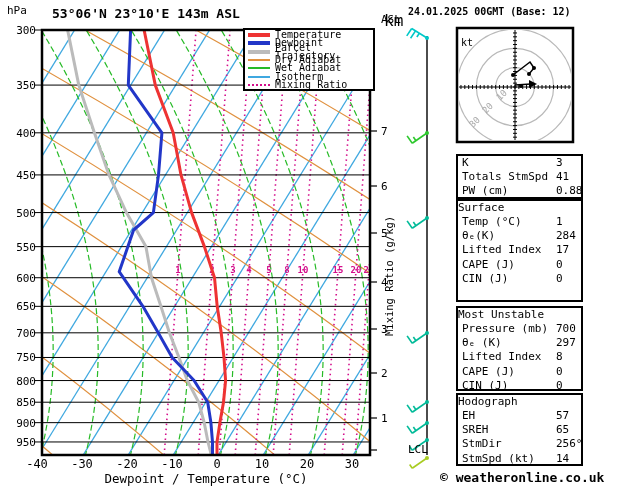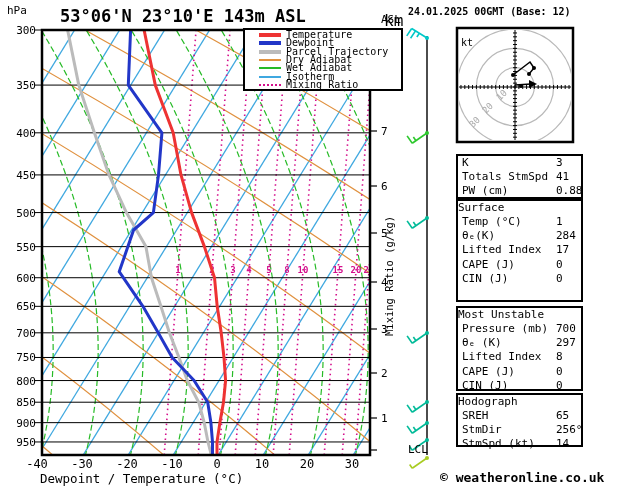--- a/index.html
+++ b/index.html
@@ -1,21 +1,21 @@
 <!DOCTYPE html>
 <html><head>
 <meta charset="utf-8">
 <style>
   html,body{margin:0;padding:0;background:#fff;}
   #page{position:relative;width:629px;height:486px;background:#fff;overflow:hidden;
         font-family:"DejaVu Sans Mono",monospace;color:#000;}
   .abs{position:absolute;white-space:nowrap;}
   .bold{font-weight:bold;}
-  #legend-box{position:absolute;left:243px;top:28px;width:160px;height:63px;
-      background:#fff;border:2px solid #000;box-sizing:border-box;padding:1px 0 0 14px;}
+  #legend-box{position:absolute;left:243px;top:28px;width:132px;height:63px;
+      background:#fff;border:2px solid #000;box-sizing:border-box;padding:1px 0 0 3px;}
   .legend-row{display:flex;align-items:center;height:8.3px;}
   .legend-swatch{width:22px;margin-right:5px;flex:0 0 22px;}
   .legend-label{font-size:10px;line-height:8px;}
   #stats-col .statbox{position:absolute;left:456px;width:127px;background:#fff;
       border:2px solid #000;box-sizing:border-box;font-size:11px;}
   .stat-title{line-height:14px;}
   .stat-row{position:relative;padding-left:4px;line-height:14.2px;}
   .stat-val{position:absolute;left:98px;top:0;}
   svg{position:absolute;left:0;top:0;}
   svg text{font-family:"DejaVu Sans Mono",monospace;}
@@ -303,21 +303,21 @@
         <line x1="515" y1="85" x2="531" y2="84" stroke="#000" stroke-width="1.5"></line>
         <path d="M 537 84 L 529 80 L 529 88 Z" fill="#000"></path>
         <circle cx="513" cy="75" r="2" fill="#000"></circle>
         <circle cx="534" cy="68" r="2" fill="#000"></circle>
         <circle cx="529" cy="74" r="2" fill="#000"></circle>
         <circle cx="521" cy="86" r="2" fill="#000"></circle>
       </g>
     </svg>
 
   <div class="abs" style="left:7px;top:4px;font-size:11px;">hPa</div>
-  <div class="abs bold" style="left:60px;top:6px;font-size:17px;">53°06'N 23°10'E 143m ASL</div>
+  <div class="abs bold" style="left:52px;top:6px;font-size:13px;">53°06'N 23°10'E 143m ASL</div>
   <div class="abs" style="left:384px;top:11px;font-size:16px;">km</div>
   <div class="abs" style="left:381px;top:13px;font-size:11px;">ASL</div>
   <div class="abs bold" style="left:408px;top:6px;font-size:10px;">24.01.2025 00GMT (Base: 12)</div>
 
   <div id="legend-box">
       <div id="legend-rows">
         <div class="legend-row">
           <div class="legend-swatch" style="height: 4px; background: rgb(238, 51, 51);"></div>
           <div class="legend-label">Temperature</div>
         </div>
@@ -343,21 +343,21 @@
         </div>
         <div class="legend-row">
           <div class="legend-swatch" style="border-top: 2px dotted rgb(212, 15, 140);"></div>
           <div class="legend-label">Mixing Ratio</div>
         </div>
       </div>
     </div>
 
   <div class="abs" style="left:380px;top:443px;font-size:11px;margin-left:28px;">LCL</div>
   <div class="abs" style="left:383px;top:336px;font-size:10.5px;transform:rotate(-90deg);transform-origin:0 0;">Mixing Ratio (g/kg)</div>
-  <div class="abs" style="left:40px;top:471px;width:332px;text-align:left;font-size:12.5px;">Dewpoint / Temperature (°C)</div>
+  <div class="abs" style="left:40px;top:471px;width:332px;text-align:center;font-size:12.5px;">Dewpoint / Temperature (°C)</div>
 
   <div class="abs" style="left:461px;top:30px;font-size:10px;margin-top:7px;">kt</div>
 
   <div id="stats-col">
       <div class="statbox" style="top: 154px; height: 45px;">
         <div class="stat-row"><span>K</span><span class="stat-val">3</span></div>
         <div class="stat-row"><span>Totals StmSpd</span><span class="stat-val">41</span></div>
         <div class="stat-row"><span>PW (cm)</span><span class="stat-val">0.88</span></div>
       </div>
       <div class="statbox" style="top: 199px; height: 103px;">
@@ -369,22 +369,23 @@
         <div class="stat-row"><span>CIN (J)</span><span class="stat-val">0</span></div>
       </div>
       <div class="statbox" style="top: 306px; height: 85px;">
         <div class="stat-title">Most Unstable</div>
         <div class="stat-row"><span>Pressure (mb)</span><span class="stat-val">700</span></div>
         <div class="stat-row"><span>θₑ (K)</span><span class="stat-val">297</span></div>
         <div class="stat-row"><span>Lifted Index</span><span class="stat-val">8</span></div>
         <div class="stat-row"><span>CAPE (J)</span><span class="stat-val">0</span></div>
         <div class="stat-row"><span>CIN (J)</span><span class="stat-val">0</span></div>
       </div>
-      <div class="statbox" style="top: 393px; height: 54px;">
+      <div class="statbox" style="top: 393px; height: 73px;">
         <div class="stat-title">Hodograph</div>
+        <div class="stat-row"><span>EH</span><span class="stat-val">57</span></div>
         <div class="stat-row"><span>SREH</span><span class="stat-val">65</span></div>
         <div class="stat-row"><span>StmDir</span><span class="stat-val">256°</span></div>
         <div class="stat-row"><span>StmSpd (kt)</span><span class="stat-val">14</span></div>
       </div>
     </div>
 
   <div class="abs bold" style="left:440px;top:464px;font-size:13px;margin-top:6px;">© weatheronline.co.uk</div>
 </div>
 
 </body></html>

